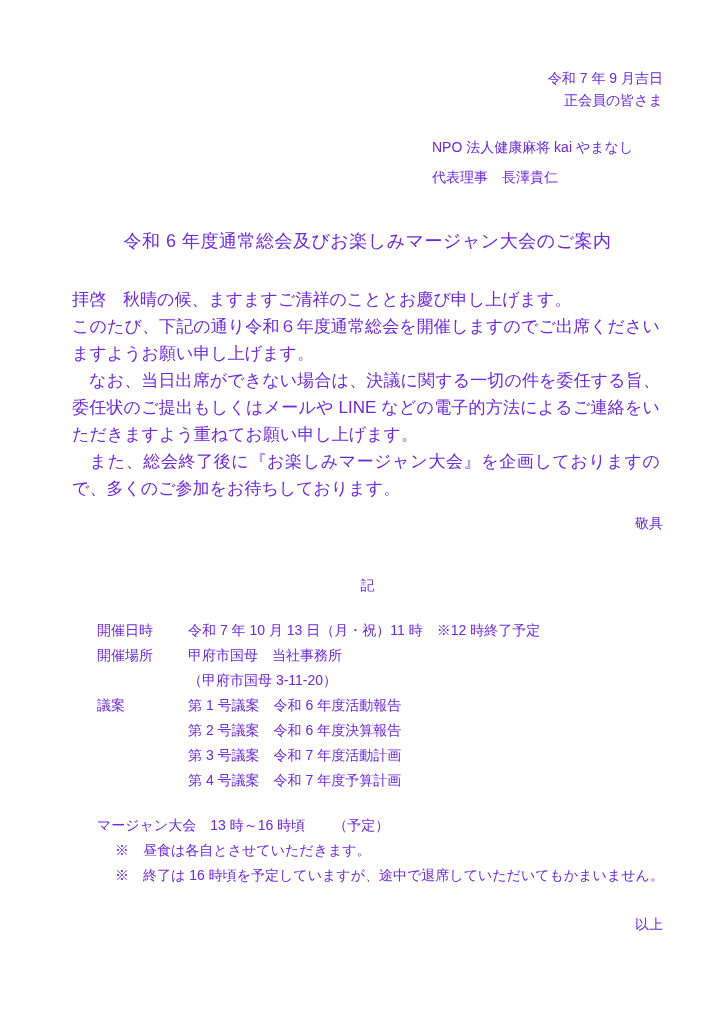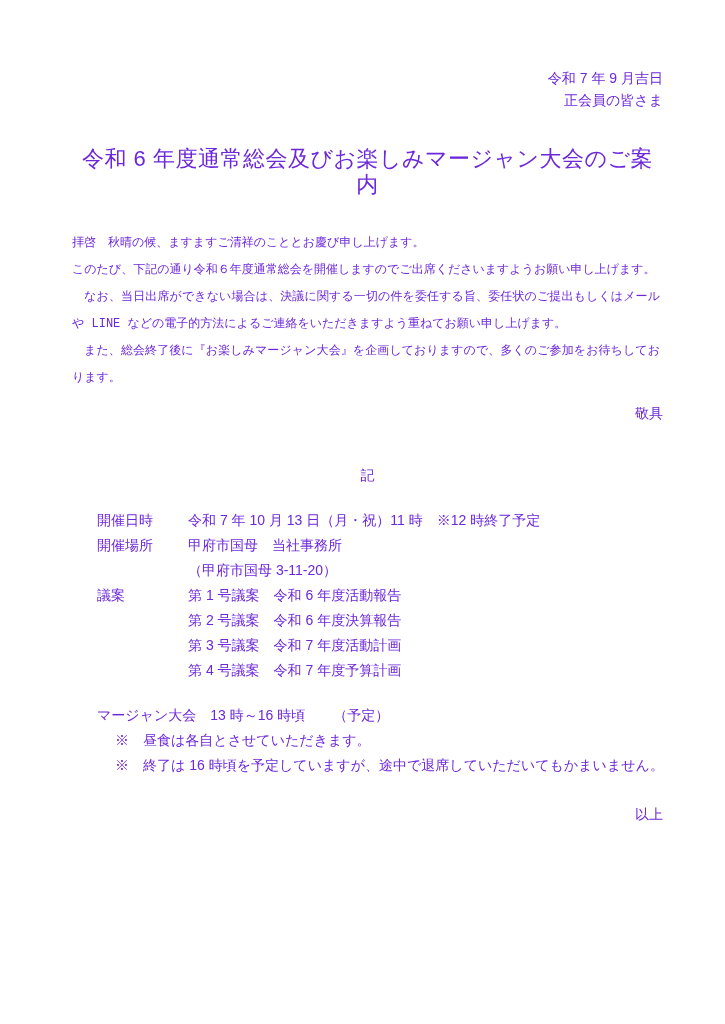--- a/index.html
+++ b/index.html
@@ -29,30 +29,29 @@
     text-align: right;
   }
   .sender-block {
     margin-top: 22px;
     margin-left: 360px;
     line-height: 30px;
   }
   .letter-title {
     margin: 36px 0 0 0;
     text-align: center;
-    font-size: 22px;
+    font-size: 18px;
     font-weight: normal;
     line-height: 26px;
     letter-spacing: 0.5px;
   }
   .body-text {
     margin-top: 32px;
     width: 588px;
-    font-size: 12px;
-    font-family: Liberation Mono, monospace;
+    font-size: 17px;
   }
   .body-text p {
     margin: 0;
     line-height: 27px;
     text-align: justify;
   }
   .closing-word {
     margin-top: 12px;
     text-align: right;
     line-height: 18px;
@@ -97,20 +96,24 @@
 </style>
 </head>
 <body>
 
 <div class="page">
 
   <div class="date-line">令和 7 年 9 月吉日</div>
 
   <div class="addressee">正会員の皆さま</div>
 
+  <div class="sender-block">
+    <div>NPO 法人健康麻将 kai やまなし</div>
+    <div>代表理事　長澤貴仁</div>
+  </div>
 
   <h1 class="letter-title">令和 6 年度通常総会及びお楽しみマージャン大会のご案内</h1>
 
   <div class="body-text">
     <p>拝啓　秋晴の候、ますますご清祥のこととお慶び申し上げます。</p>
     <p>このたび、下記の通り令和６年度通常総会を開催しますのでご出席くださいますようお願い申し上げます。</p>
     <p>　なお、当日出席ができない場合は、決議に関する一切の件を委任する旨、委任状のご提出もしくはメールや LINE などの電子的方法によるご連絡をいただきますよう重ねてお願い申し上げます。</p>
     <p>　また、総会終了後に『お楽しみマージャン大会』を企画しておりますので、多くのご参加をお待ちしております。</p>
   </div>
 

